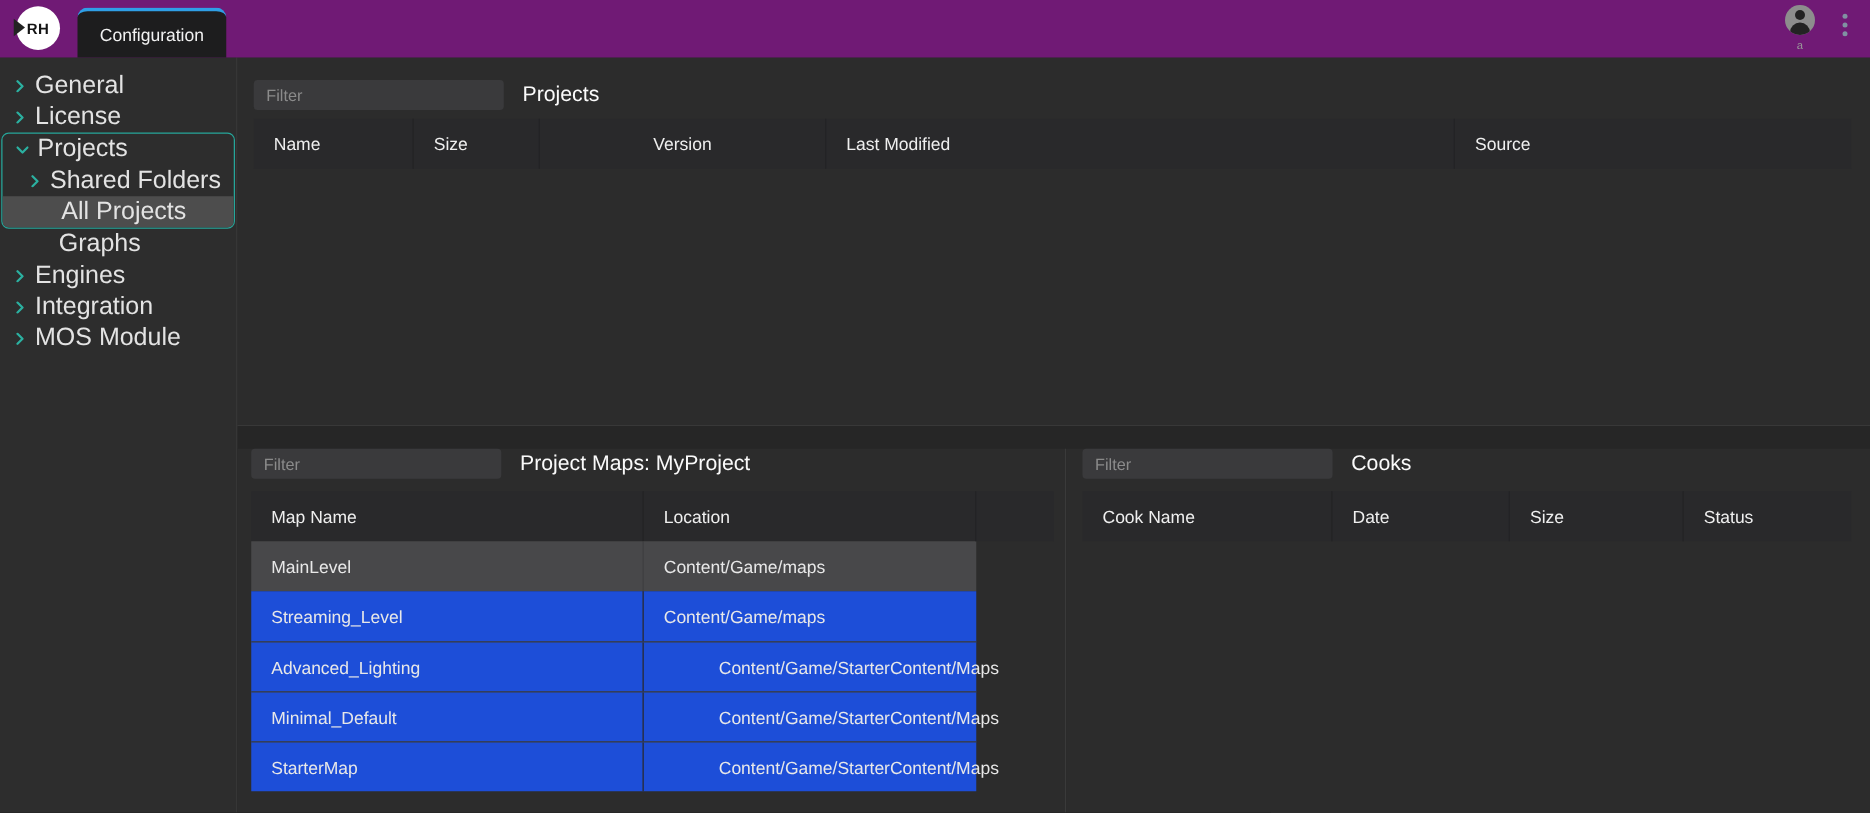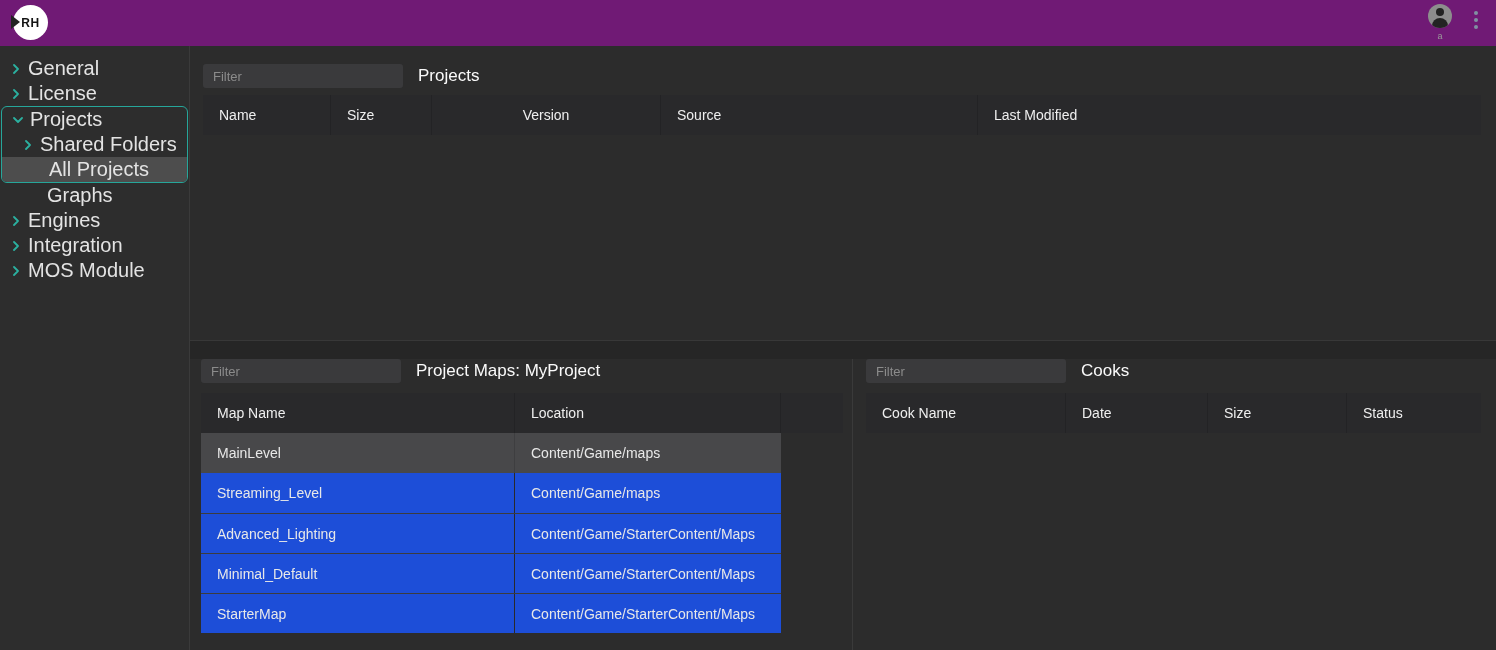--- a/index.html
+++ b/index.html
@@ -66,21 +66,21 @@
   .tbl-header { display:flex; height:40px; background:#29292b; }
   .th, .td { display:flex; align-items:center; padding:0 16px; flex:none; }
   .th { color:#efefef; font-size:14px; border-right:1px solid #232325; }
   .th:last-child { border-right:none; }
   .tr { display:flex; height:40px; }
   .tr .td { font-size:14px; color:#e8e8e8; border-right:1px solid #3e3e40; }
   .tr .td:last-child { border-right:none; }
   .dim { color:#9a9a9a; }
   .sel-row { background:#48484a; }
   .plain-row { background:#1d4ed8; }
-  .plain-row + .plain-row { border-top:1px solid #3c3c3e; }
+  .plain-row + .plain-row { border-top:1px solid #3c3c3e;gap:44px; }
   .plain-row .td { border-right:1px solid #29292b; }
   
   .pc0 { width:128px; } .pc1 { width:101px; } .pc2 { width:229px; justify-content:center; }
   .pc3 { width:503px; } .pc4 { flex:1; }
   
   .bottom { flex:1; display:flex; background:#262626; padding-top:18px; }
   .panel-maps { width:663px; flex:none; padding:0 0 0 11px; border-right:1px solid #3a3a3a; }
   .panel-maps .toolbar, .panel-cooks .toolbar { margin-bottom:10px; }
   .maps-table { width:642px; }
   .maps-body { width:580px; }
@@ -88,20 +88,23 @@
   .panel-cooks { flex:1; padding:0 15px 0 13px; }
   .cc0 { width:200px; } .cc1 { width:142px; } .cc2 { width:139px; } .cc3 { flex:1; }
 </style>
 </head>
 <body>
 
 <div class="topbar">
   <div class="logo">
     <span>RH</span>
   </div>
+  <div class="tab">
+    <span>Configuration</span>
+  </div>
   <div class="topbar-right">
     <div class="avatar-wrap">
       <div class="avatar-icon"></div>
       <div class="avatar-label">a</div>
     </div>
     <div class="kebab">
         <i></i>
         <i></i>
         <i></i>
       </div>
@@ -183,22 +186,22 @@
 
     <div class="panel panel-projects">
       <div class="toolbar">
         <input class="filter-input" type="text" placeholder="Filter" style="">
         <span class="panel-title">Projects</span>
       </div>
       <div class="tbl-header">
         <div class="th pc0">Name</div>
         <div class="th pc1">Size</div>
         <div class="th pc2">Version</div>
+        <div class="th pc3">Last Modified</div>
         <div class="th pc4">Source</div>
-        <div class="th pc3">Last Modified</div>
       </div>
     </div>
 
     <div class="bottom">
 
       <div class="panel panel-maps">
         <div class="toolbar">
           <input class="filter-input" type="text" placeholder="Filter" style="">
           <span class="panel-title">Project Maps: MyProject</span>
         </div>

